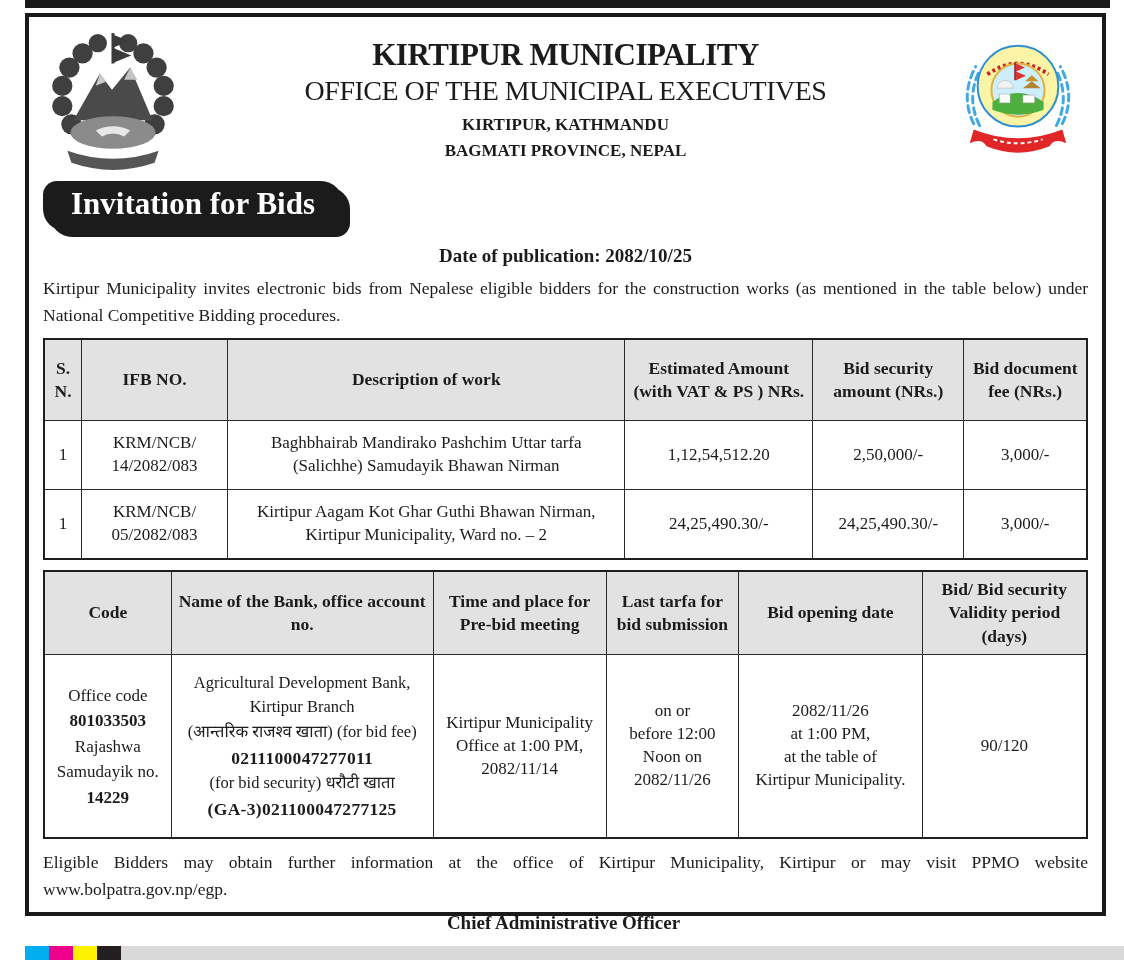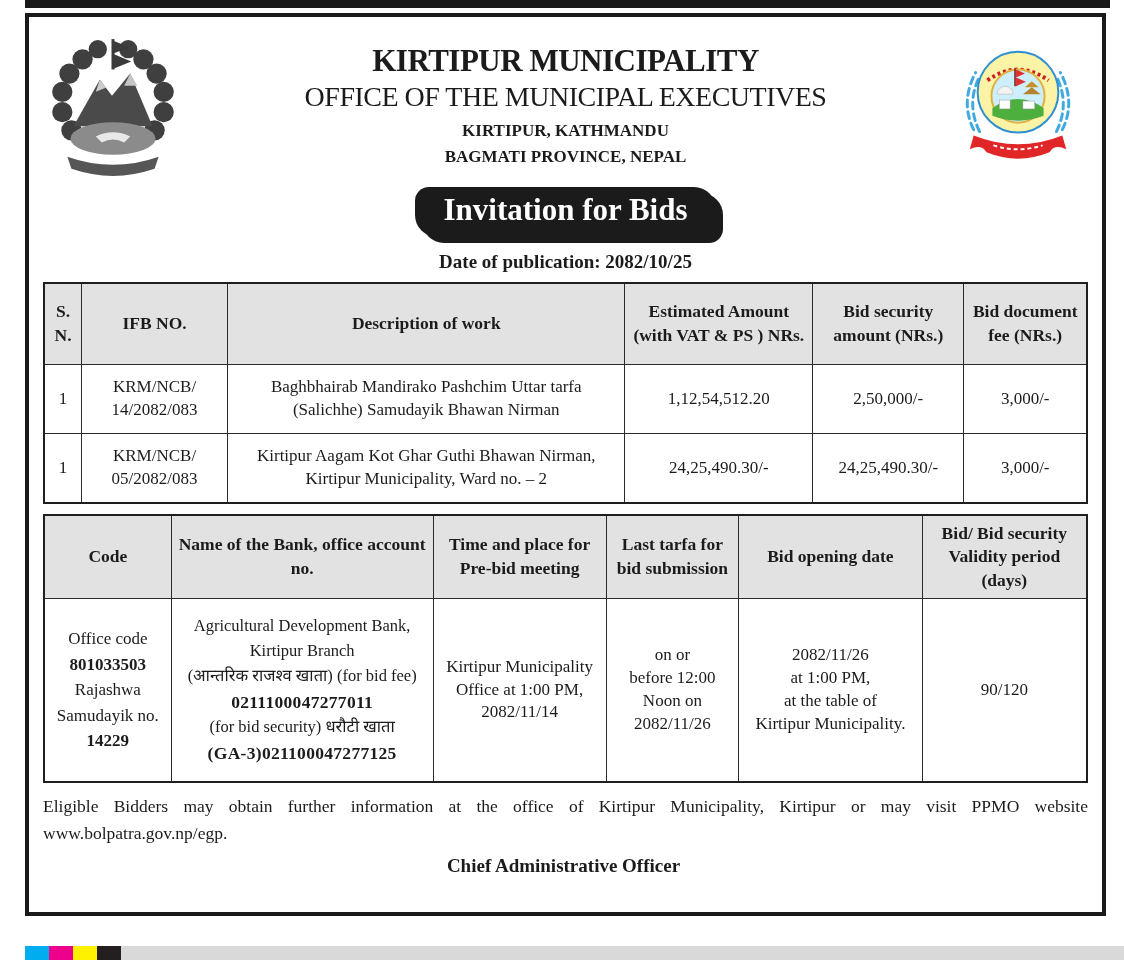--- a/index.html
+++ b/index.html
@@ -9,32 +9,32 @@
     font-family:"Liberation Serif", serif;
     overflow:hidden;
   }
   .topbar {
     position:absolute; left:25px; top:0; width:1085px; height:8px;
     background:#1a1a1a;
   }
   .frame {
     position:absolute; left:25px; top:13px; width:1081px; height:903px;
     border:4px solid #1a1a1a; box-sizing:border-box;
-    background:#fff; padding:16px 14px 6px 14px;
+    background:#fff; padding:10px 14px 6px 14px;
   }
   
   .hdr { display:flex; align-items:flex-start; }
   .emblem-box { width:140px; flex:0 0 140px; display:flex; justify-content:center; }
   .titles { flex:1; text-align:center; }
   .t-org  { font-size:31px; font-weight:bold; letter-spacing:-0.5px; margin-top:10px; }
   .t-office { font-size:28px; font-weight:normal; letter-spacing:-0.5px; margin-top:2px; }
   .t-city { font-size:17px; font-weight:bold; margin-top:8px; }
   .t-prov { font-size:17px; font-weight:bold; margin-top:6px; }
   
-  .badge-row { text-align:center; margin-top:8px; }
+  .badge-row { text-align:left; margin-top:8px; }
   .badge {
     display:inline-block; background:#1b1b1b; color:#ffffff;
     font-size:31px; font-weight:bold; padding:5px 28px 9px 28px;
     border-radius:14px 22px 14px 22px;
     box-shadow:7px 6px 0 0 #1b1b1b;
   }
   .pubdate { text-align:center; font-size:19px; font-weight:bold; margin-top:14px; }
   .intro { font-size:17.5px; line-height:1.55; text-align:justify; margin-top:8px; }
   
   table { width:100%; border-collapse:collapse; table-layout:fixed; }
@@ -129,20 +129,21 @@
         <path d="M40 114 Q65 122 90 114" fill="none" stroke="#ffffff" stroke-width="2" stroke-dasharray="4 3"></path>
       </svg>
     </div>
   </div>
 
   <div class="badge-row">
     <span class="badge">Invitation for Bids</span>
   </div>
   <div class="pubdate">Date of publication: 2082/10/25</div>
 
+  <div class="intro">Kirtipur Municipality invites electronic bids from Nepalese eligible bidders for the construction works (as mentioned in the table below) under National Competitive Bidding procedures.</div>
 
   <table class="tbl1">
     <colgroup>
       <col style="width:3.6%">
         <col style="width:14%">
         <col style="width:38.1%">
       <col style="width:18%">
         <col style="width:14.5%">
         <col style="width:11.8%">
     </colgroup>

